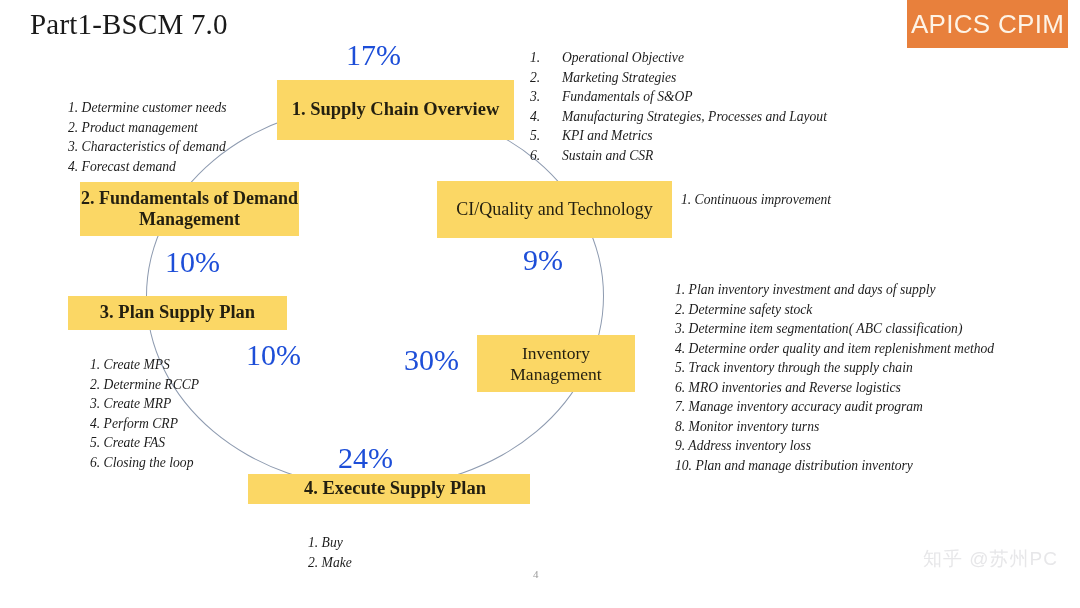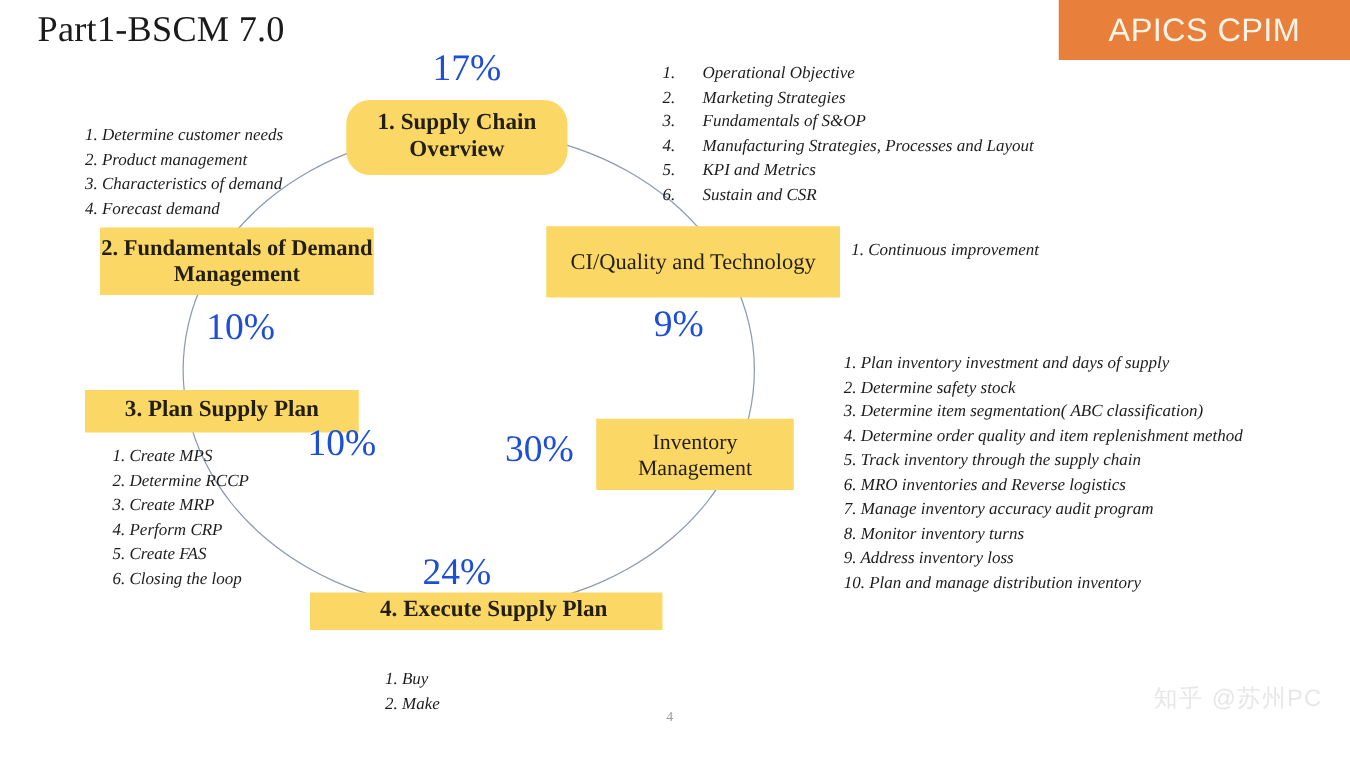--- a/index.html
+++ b/index.html
@@ -14,21 +14,21 @@
 
   
   .title{
     position:absolute;left:30px;top:8px;
     font-size:29px;font-weight:400;color:#1a1a1a;
     letter-spacing:.2px;white-space:nowrap;
   }
 
   
   .banner{
-    position:absolute;right:0;top:0;width:233px;height:48px;
+    position:absolute;right:12px;top:0;width:161px;height:48px;
     background:#E8803C;
     display:flex;align-items:center;justify-content:center;
   }
   .banner span{
     font-family:"Liberation Sans", sans-serif;
     font-size:26px;color:#FDF3E6;letter-spacing:.3px;white-space:nowrap;
   }
 
   
   .ellipse{
@@ -38,24 +38,24 @@
   }
 
   
   .box{
     position:absolute;background:#FBD765;
     display:flex;align-items:center;justify-content:center;
     text-align:center;color:#231f10;
     font-family:"Liberation Serif", serif;
     font-weight:700;line-height:1.18;
   }
-  #box-sco   {left:277px;top:80px; width:177px;height:60px;font-size:18.5px;border-radius:19px;}
+  #box-sco   {left:277px;top:80px; width:237px;height:60px;font-size:18.5px;}
   #box-fdm   {left:80px; top:182px;width:219px;height:54px;font-size:18px;}
   #box-ciq   {left:437px;top:181px;width:235px;height:57px;font-size:18px;font-weight:400;}
-  #box-psp   {left:68px; top:312px;width:219px;height:34px;font-size:18.5px;}
+  #box-psp   {left:68px; top:296px;width:219px;height:34px;font-size:18.5px;}
   #box-inv   {left:477px;top:335px;width:158px;height:57px;font-size:17.5px;font-weight:400;}
   #box-esp   {left:248px;top:474px;width:270px;height:30px;font-size:18.5px;padding-left:12px;}
 
   
   .pct{
     position:absolute;color:#1d4ed8;
     font-family:"Liberation Serif", serif;
     font-weight:400;white-space:nowrap;
   }
   #pct-17{left:346px;top:38px; font-size:30px;}

